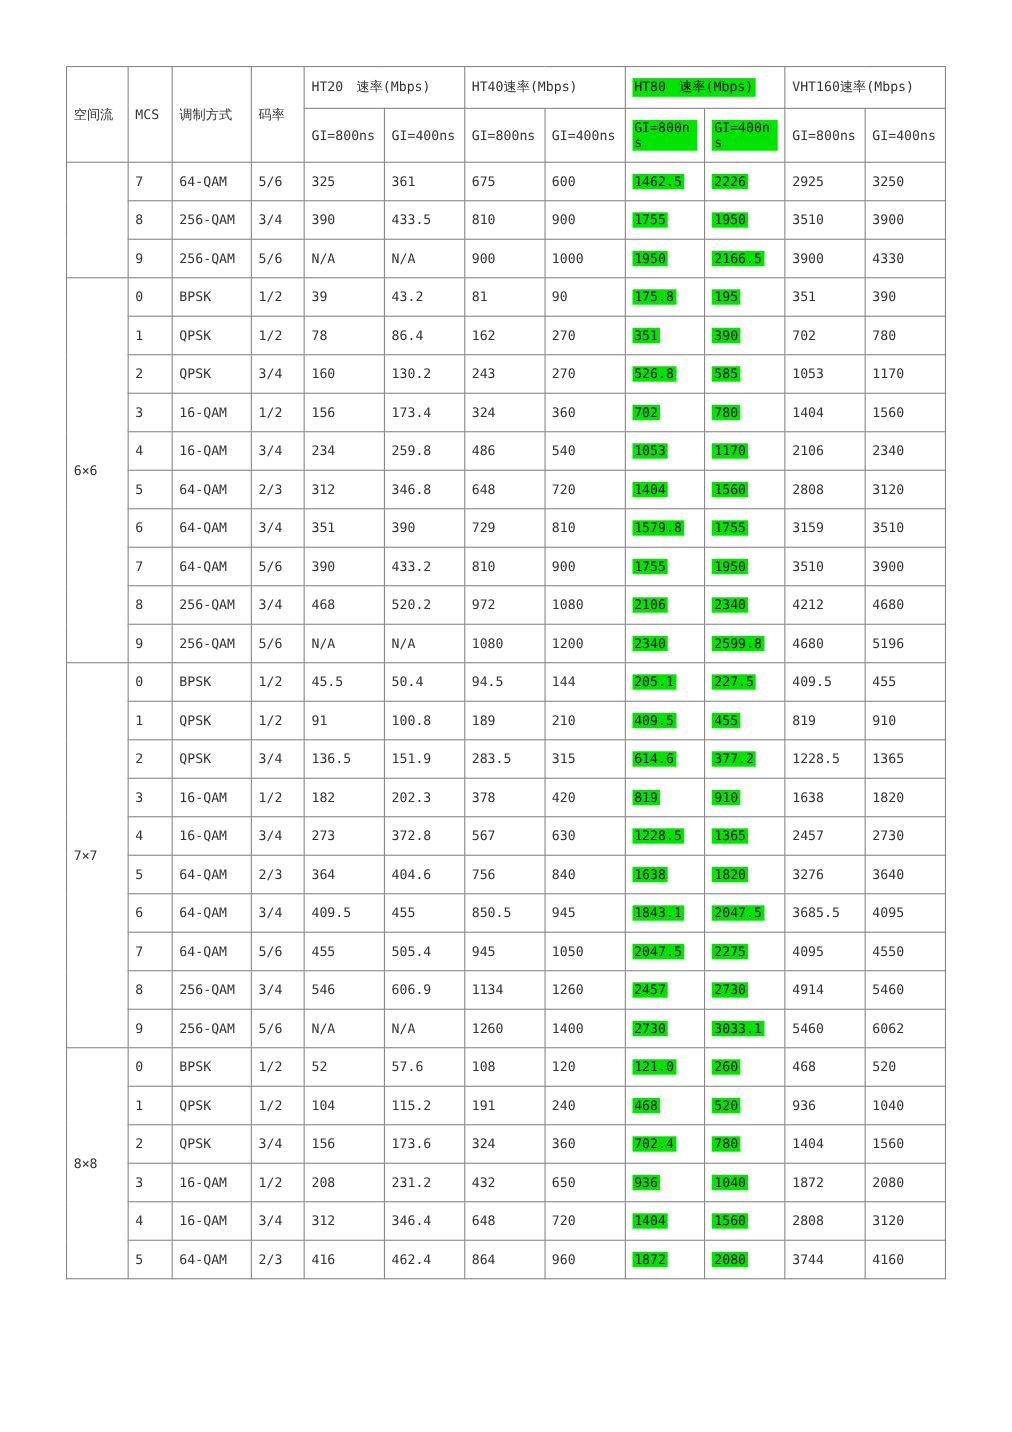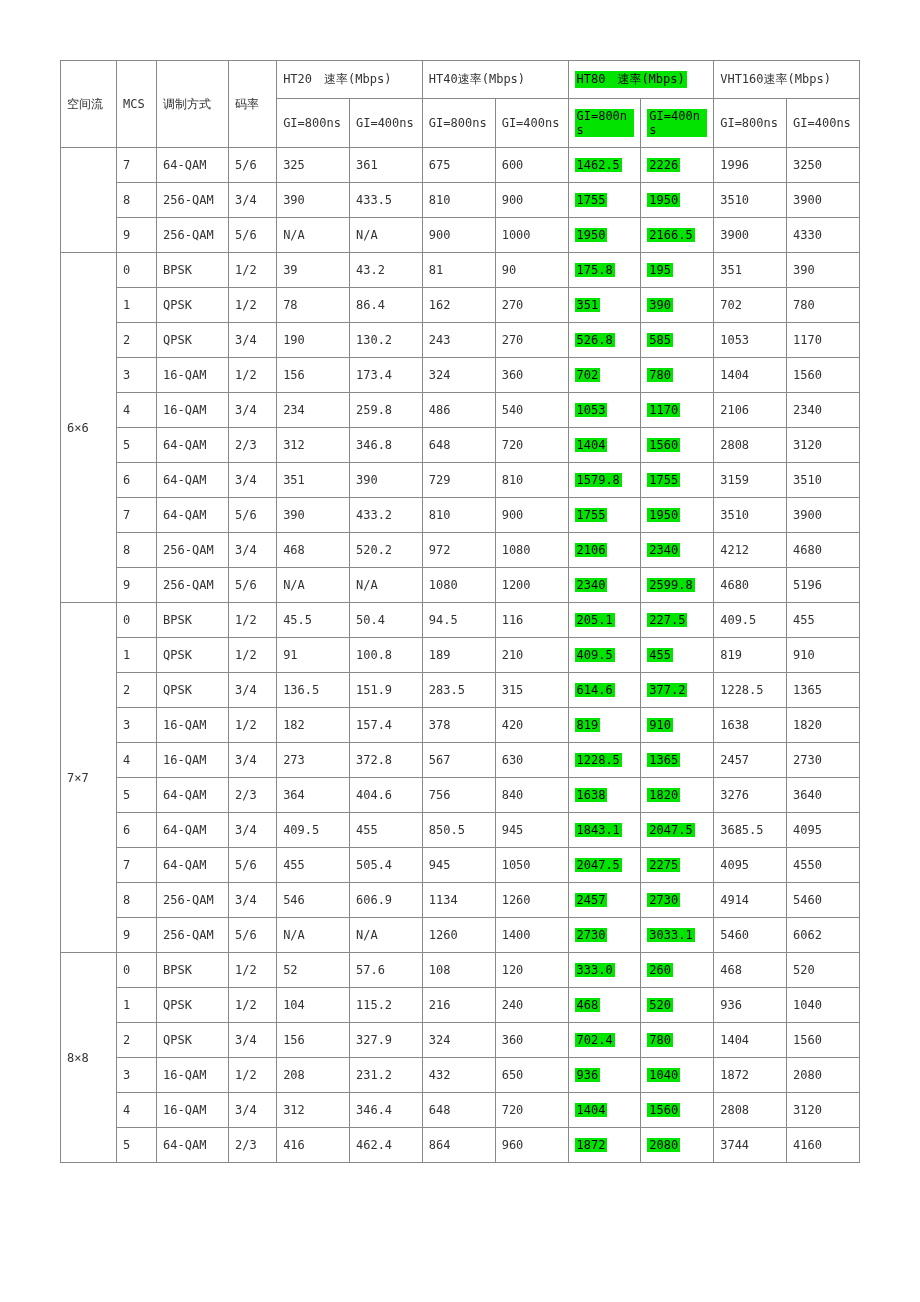--- a/index.html
+++ b/index.html
@@ -80,21 +80,21 @@
         <td rowspan="3"></td>
         <td>7</td>
         <td>64-QAM</td>
         <td>5/6</td>
         <td>325</td>
         <td>361</td>
         <td>675</td>
         <td>600</td>
         <td><span class="hl">1462.5</span></td>
         <td><span class="hl">2226</span></td>
-        <td>1996</td>
+        <td>2925</td>
         <td>3250</td>
       </tr>
       <tr>
         <td>8</td>
         <td>256-QAM</td>
         <td>3/4</td>
         <td>390</td>
         <td>433.5</td>
         <td>810</td>
         <td>900</td>
@@ -140,21 +140,21 @@
         <td>270</td>
         <td><span class="hl">351</span></td>
         <td><span class="hl">390</span></td>
         <td>702</td>
         <td>780</td>
       </tr>
       <tr>
         <td>2</td>
         <td>QPSK</td>
         <td>3/4</td>
-        <td>190</td>
+        <td>160</td>
         <td>130.2</td>
         <td>243</td>
         <td>270</td>
         <td><span class="hl">526.8</span></td>
         <td><span class="hl">585</span></td>
         <td>1053</td>
         <td>1170</td>
       </tr>
       <tr>
         <td>3</td>
@@ -248,21 +248,21 @@
         <td>5196</td>
       </tr>
       <tr>
         <td rowspan="10">7×7</td>
         <td>0</td>
         <td>BPSK</td>
         <td>1/2</td>
         <td>45.5</td>
         <td>50.4</td>
         <td>94.5</td>
-        <td>116</td>
+        <td>144</td>
         <td><span class="hl">205.1</span></td>
         <td><span class="hl">227.5</span></td>
         <td>409.5</td>
         <td>455</td>
       </tr>
       <tr>
         <td>1</td>
         <td>QPSK</td>
         <td>1/2</td>
         <td>91</td>
@@ -285,21 +285,21 @@
         <td><span class="hl">614.6</span></td>
         <td><span class="hl">377.2</span></td>
         <td>1228.5</td>
         <td>1365</td>
       </tr>
       <tr>
         <td>3</td>
         <td>16-QAM</td>
         <td>1/2</td>
         <td>182</td>
-        <td>157.4</td>
+        <td>202.3</td>
         <td>378</td>
         <td>420</td>
         <td><span class="hl">819</span></td>
         <td><span class="hl">910</span></td>
         <td>1638</td>
         <td>1820</td>
       </tr>
       <tr>
         <td>4</td>
         <td>16-QAM</td>
@@ -380,44 +380,44 @@
       </tr>
       <tr>
         <td rowspan="6">8×8</td>
         <td>0</td>
         <td>BPSK</td>
         <td>1/2</td>
         <td>52</td>
         <td>57.6</td>
         <td>108</td>
         <td>120</td>
-        <td><span class="hl">333.0</span></td>
+        <td><span class="hl">121.0</span></td>
         <td><span class="hl">260</span></td>
         <td>468</td>
         <td>520</td>
       </tr>
       <tr>
         <td>1</td>
         <td>QPSK</td>
         <td>1/2</td>
         <td>104</td>
         <td>115.2</td>
-        <td>216</td>
+        <td>191</td>
         <td>240</td>
         <td><span class="hl">468</span></td>
         <td><span class="hl">520</span></td>
         <td>936</td>
         <td>1040</td>
       </tr>
       <tr>
         <td>2</td>
         <td>QPSK</td>
         <td>3/4</td>
         <td>156</td>
-        <td>327.9</td>
+        <td>173.6</td>
         <td>324</td>
         <td>360</td>
         <td><span class="hl">702.4</span></td>
         <td><span class="hl">780</span></td>
         <td>1404</td>
         <td>1560</td>
       </tr>
       <tr>
         <td>3</td>
         <td>16-QAM</td>

